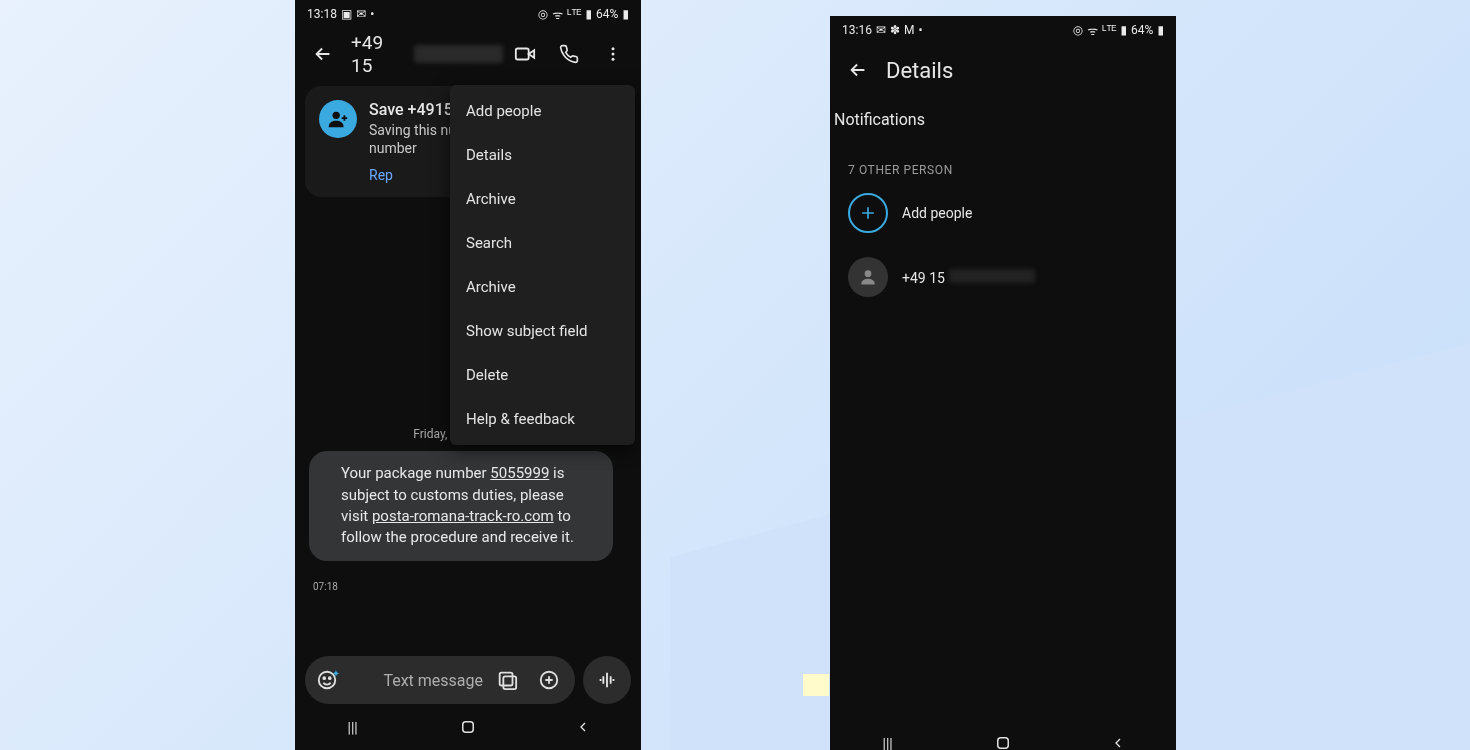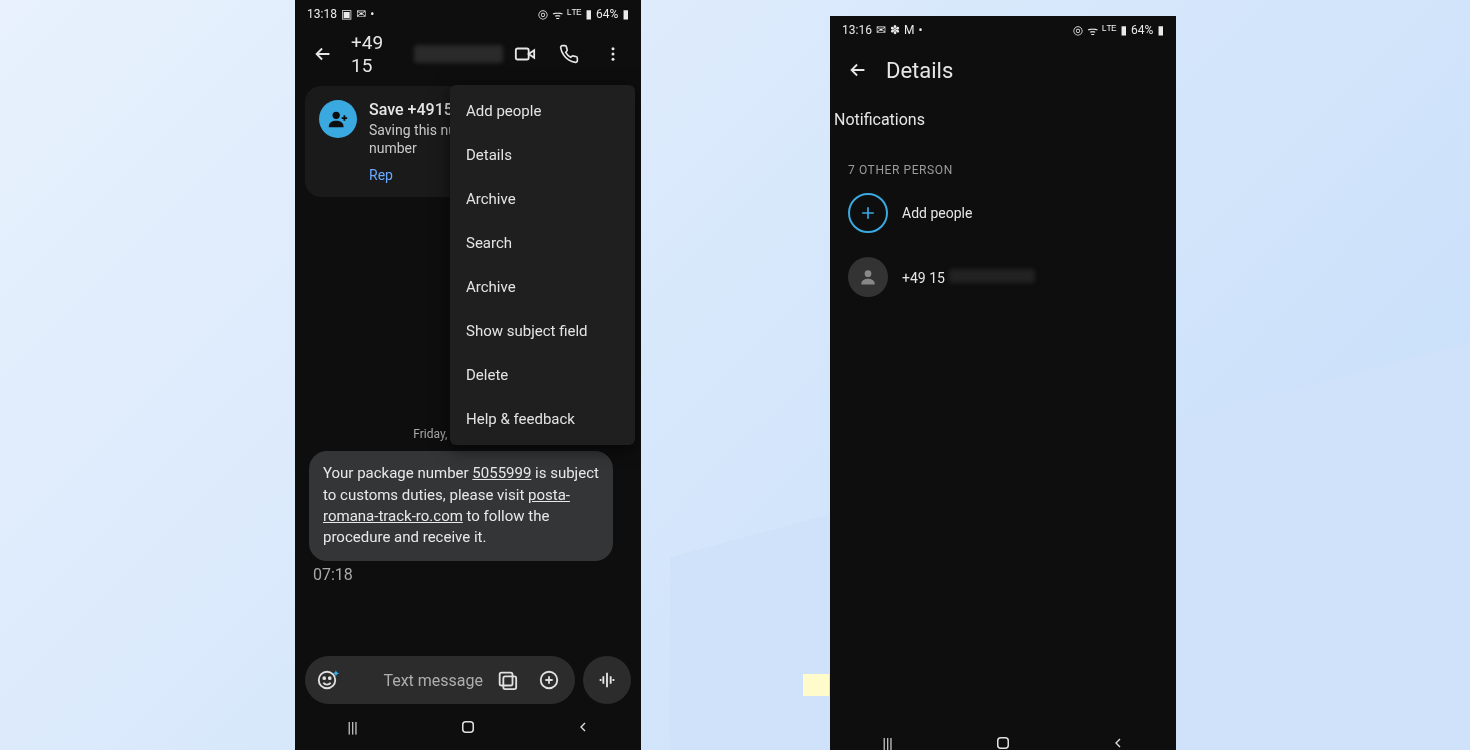--- a/index.html
+++ b/index.html
@@ -121,27 +121,27 @@
     text-align: center;
     font-size: 12px;
     color: #a9a9a9;
     margin: 230px 0 10px 0;
   }
   
   .bubble {
     margin: 0 28px 4px 14px;
     background: #333536;
     border-radius: 18px;
-    padding: 12px 14px;
+    padding: 12px 32px;
     font-size: 15px;
     line-height: 1.42;
     color: #e8e8e8;
   }
   .bubble .link { text-decoration: underline; }
-  .bubble-time { font-size: 16px; color: #a9a9a9; margin-left: 18px; margin-top: 4px; }
+  .bubble-time { font-size: 10px; color: #a9a9a9; margin-left: 18px; margin-top: 20px; }
   
   .composer {
     position: absolute;
     bottom: 46px;
     left: 10px; right: 10px;
     display: flex;
     align-items: center;
     gap: 8px;
   }
   .compose-field {

